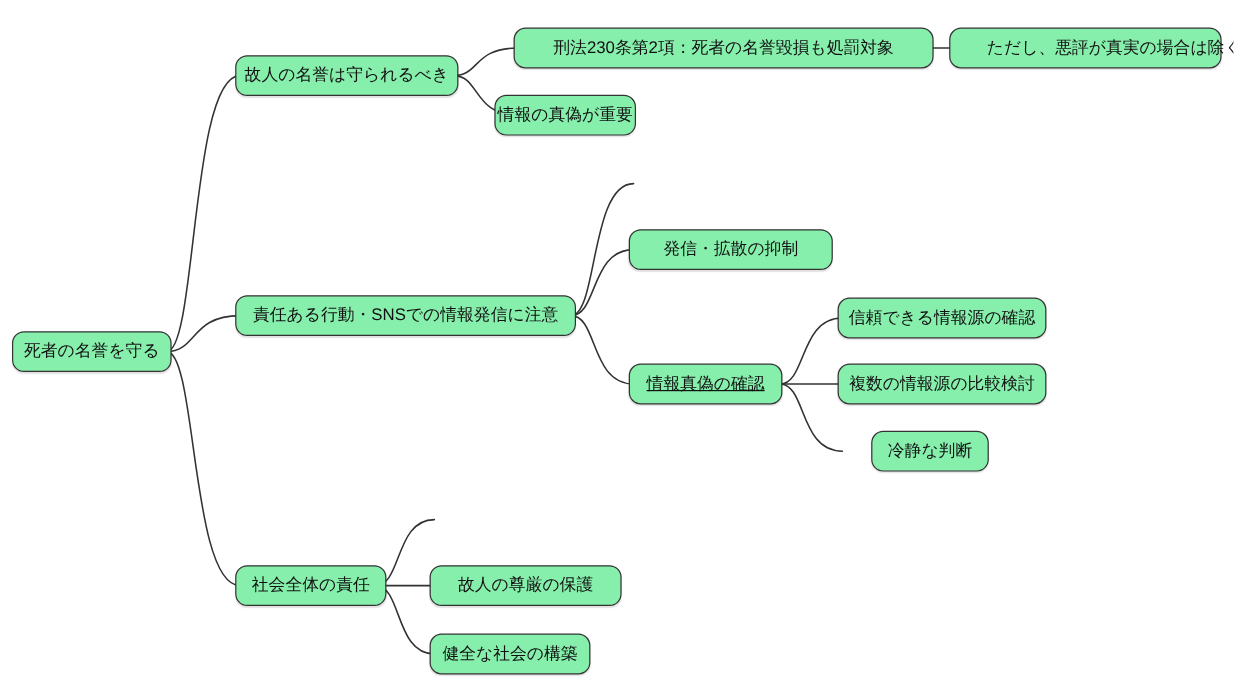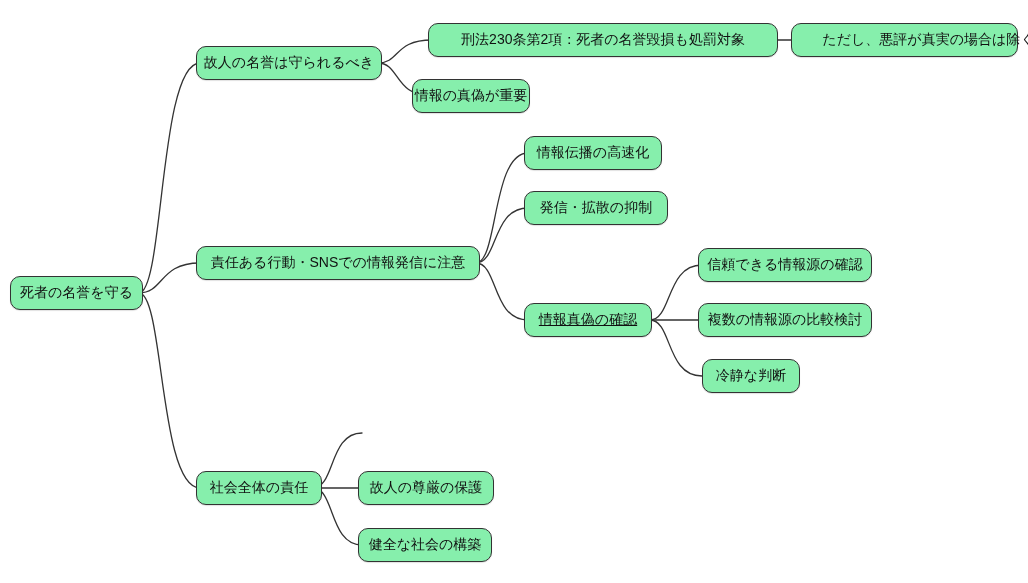--- a/index.html
+++ b/index.html
@@ -68,32 +68,31 @@
   <div class="node" style="left:196px; top:46px;  width:186px;">故人の名誉は守られるべき</div>
 
   <div class="node" style="left:428px; top:23px;  width:350px;">刑法230条第2項：死者の名誉毀損も処罰対象</div>
 
   <div class="node" style="left:791px; top:23px;  width:227px;padding-left:48px;">ただし、悪評が真実の場合は除く</div>
 
   <div class="node" style="left:412px; top:79px;  width:118px;">情報の真偽が重要</div>
 
   <div class="node" style="left:196px; top:246px; width:284px;">責任ある行動・SNSでの情報発信に注意</div>
 
-  <div class="node" style="left:524px; top:136px; width:138px;">情報伝播の高速化</div>
 
-  <div class="node" style="left:524px; top:191px; width:144px;">発信・拡散の抑制</div>
+  <div class="node" style="left:524px; top:191px; width:170px;">発信・拡散の抑制</div>
 
   <div class="node" style="left:524px; top:303px; width:128px;text-decoration:underline;">情報真偽の確認</div>
 
   <div class="node" style="left:698px; top:248px; width:174px;">信頼できる情報源の確認</div>
 
   <div class="node" style="left:698px; top:303px; width:174px;">複数の情報源の比較検討</div>
 
-  <div class="node" style="left:702px; top:359px; width:98px;">冷静な判断</div>
+  <div class="node" style="left:726px; top:359px; width:98px;">冷静な判断</div>
 
   <div class="node" style="left:196px; top:471px; width:126px;">社会全体の責任</div>
 
 
-  <div class="node" style="left:358px; top:471px; width:136px;text-align:right;">故人の尊厳の保護</div>
+  <div class="node" style="left:358px; top:471px; width:160px;text-align:right;">故人の尊厳の保護</div>
 
   <div class="node" style="left:358px; top:528px; width:134px;">健全な社会の構築</div>
 
 </div>
 
 </body></html>

